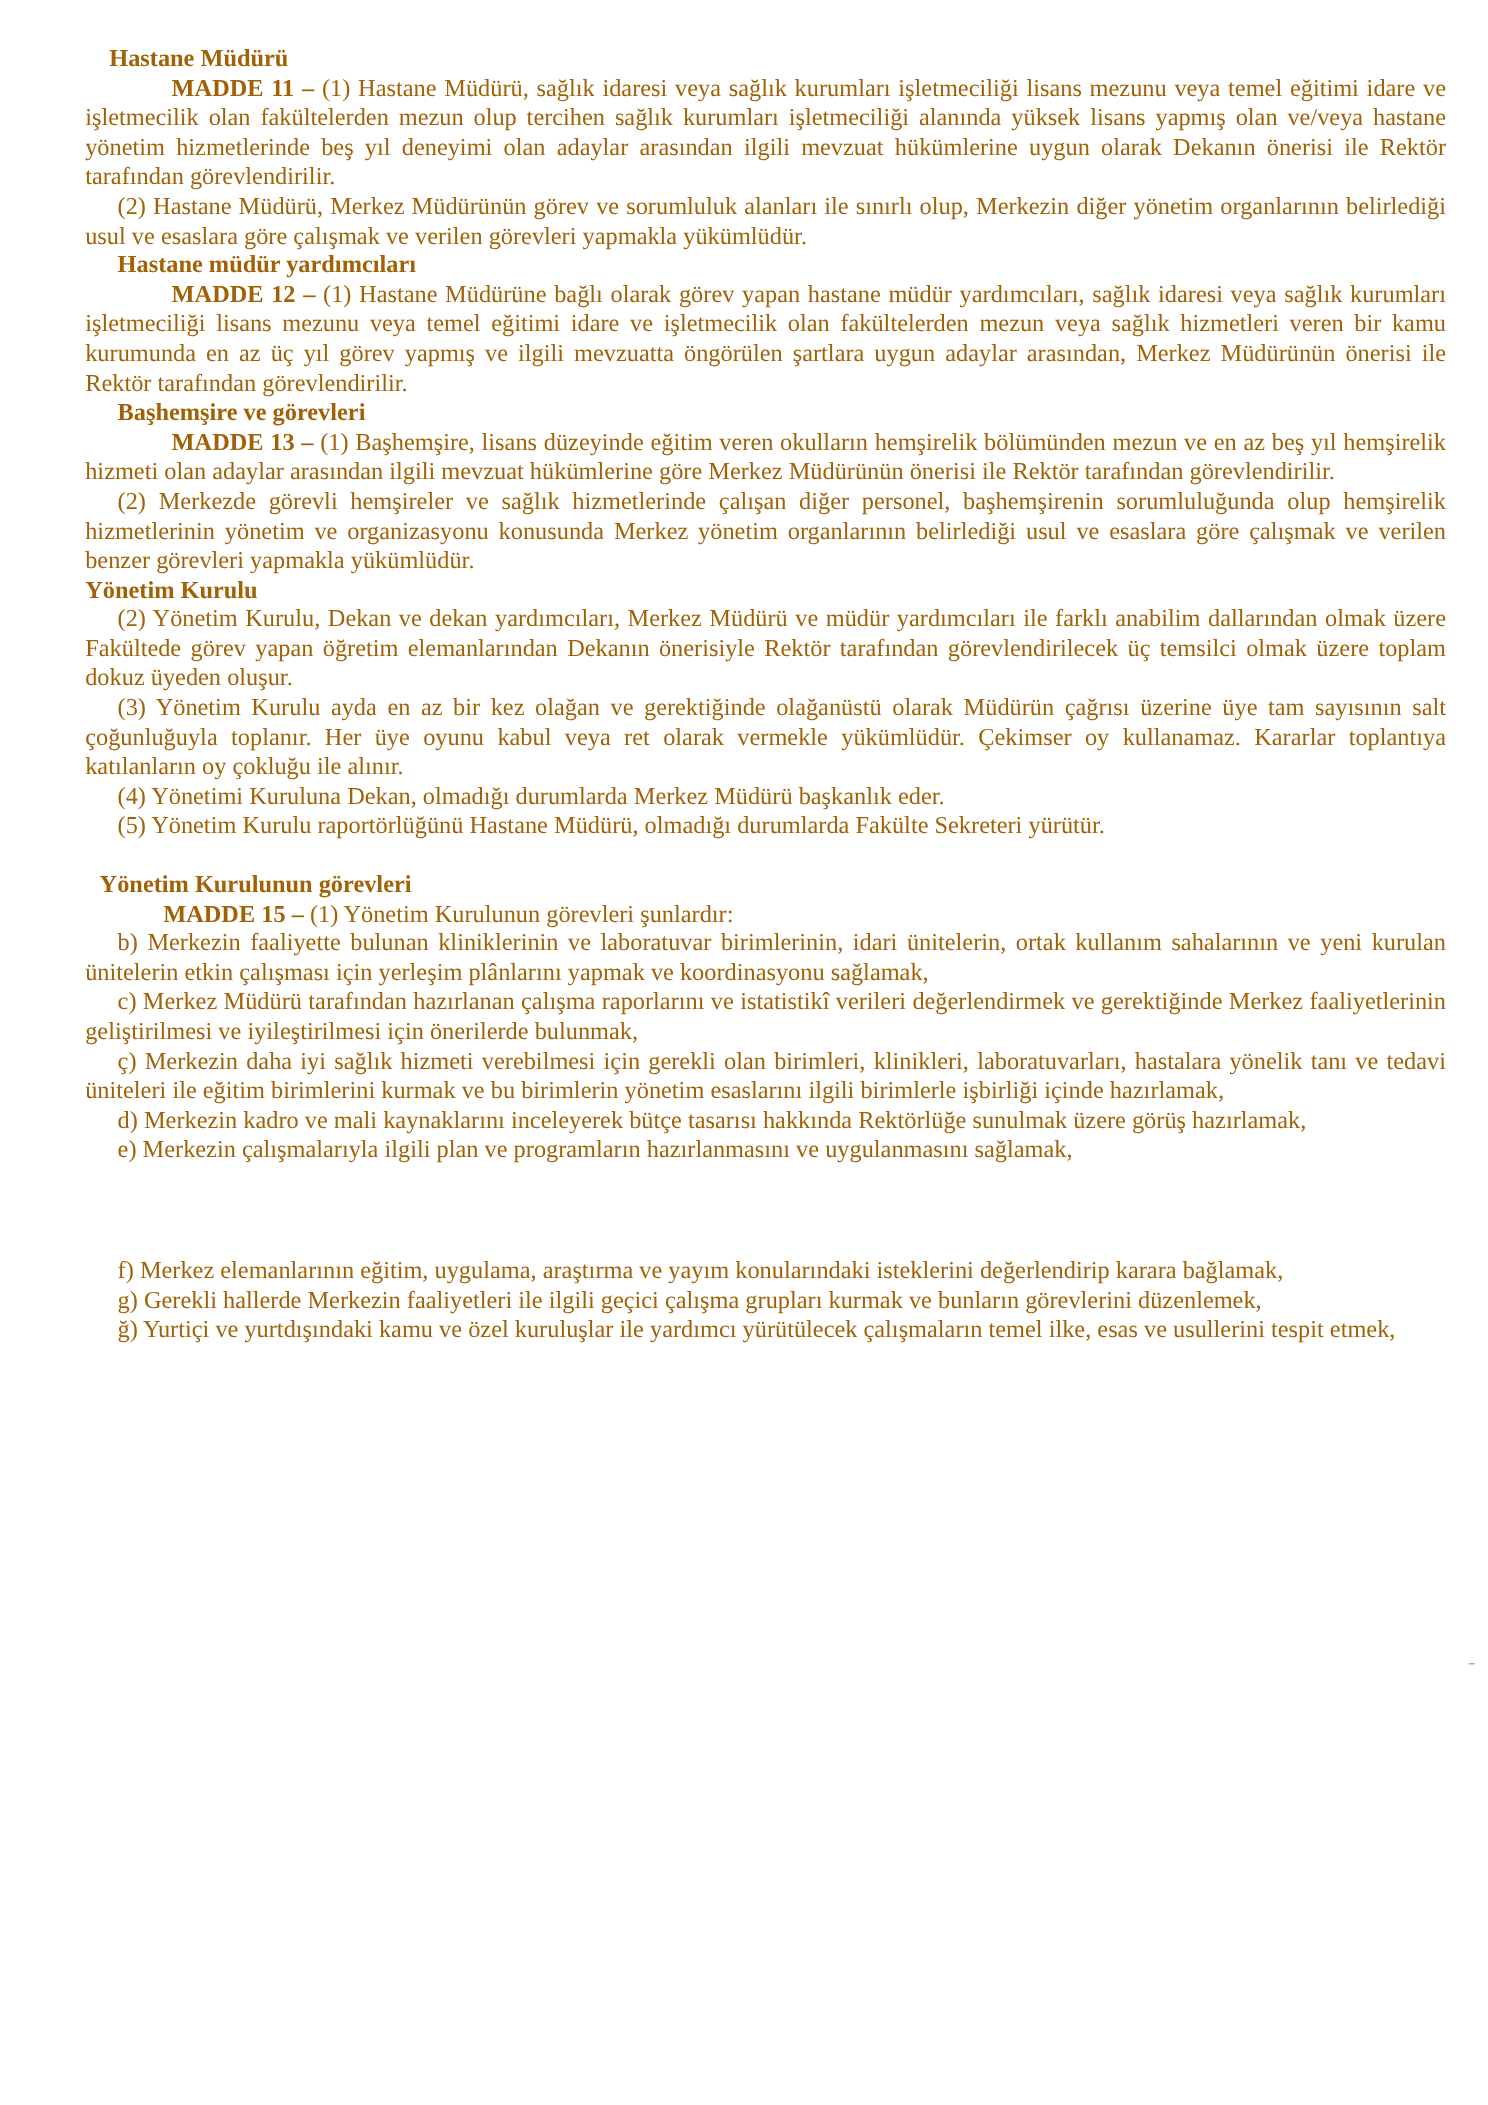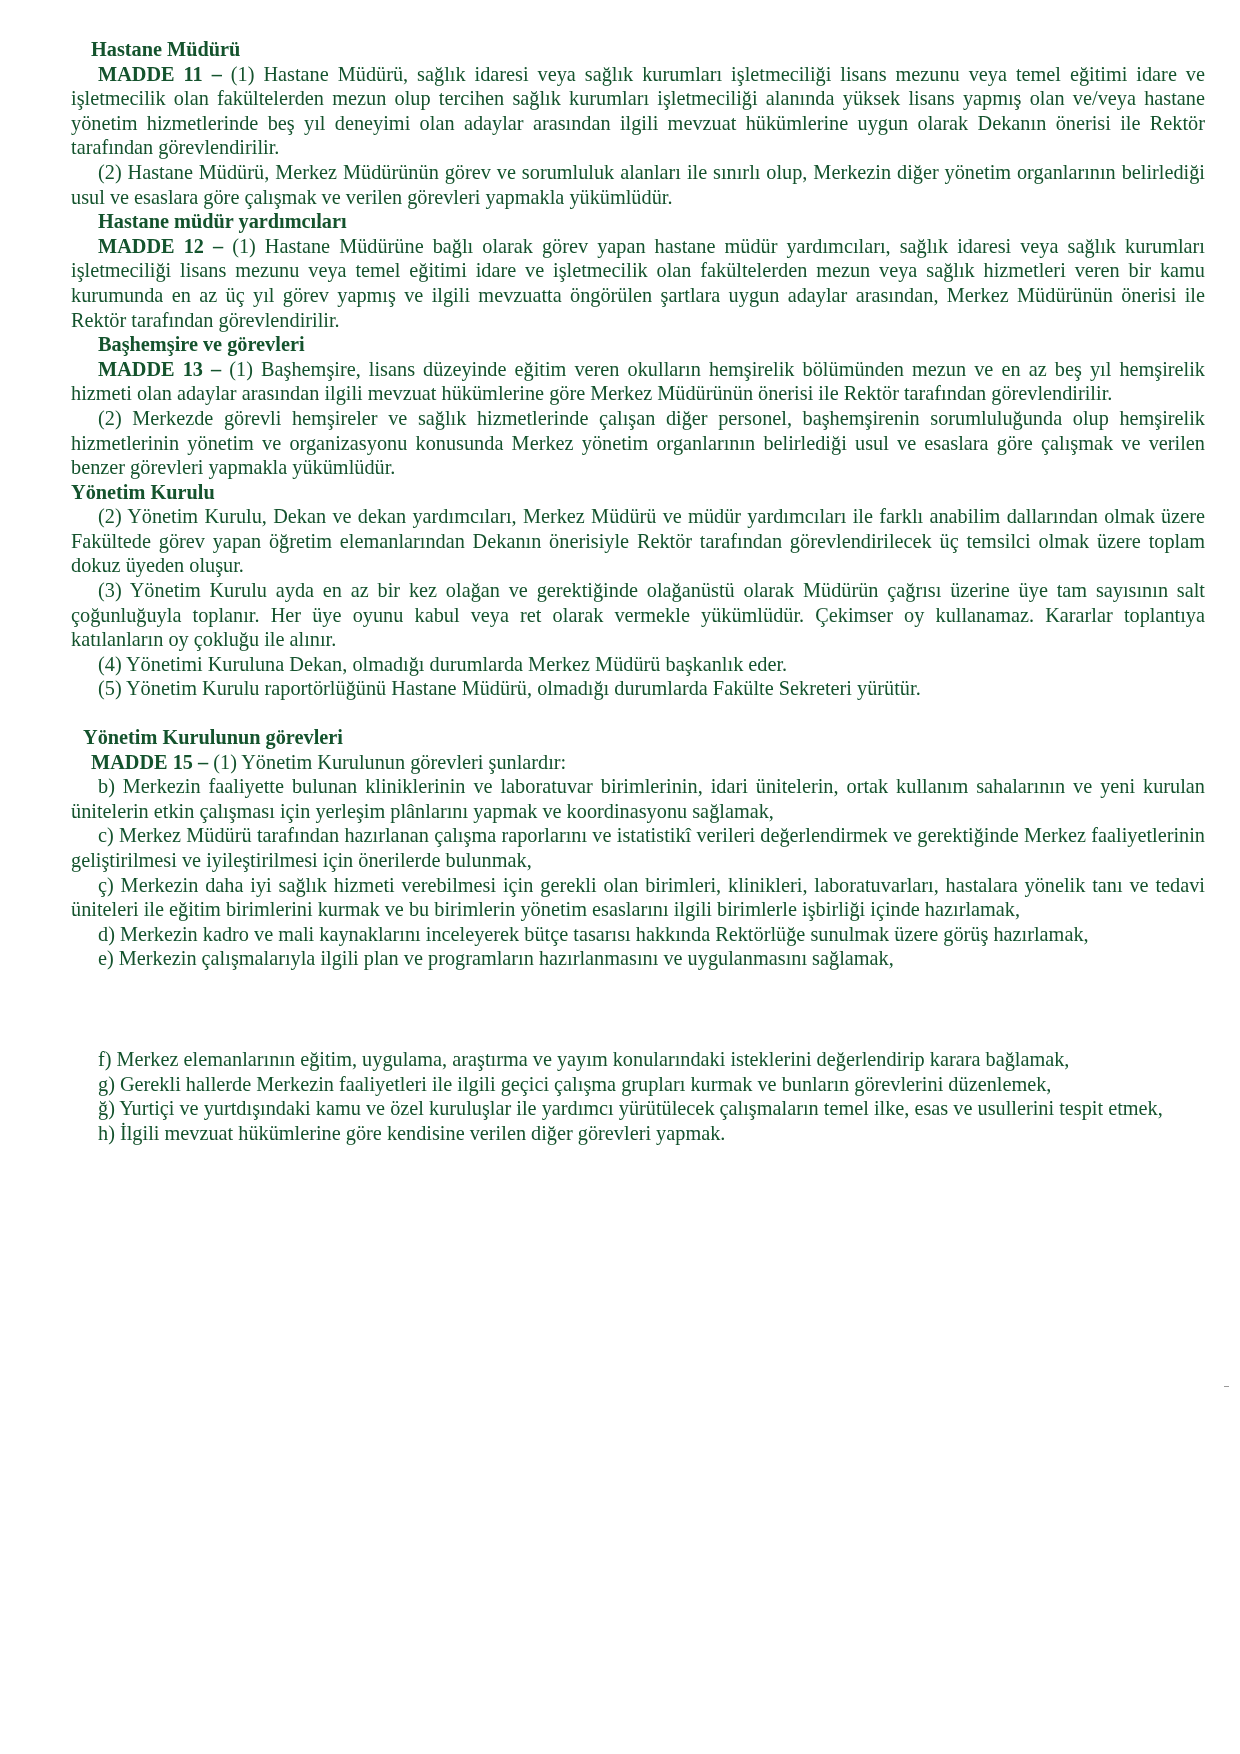--- a/index.html
+++ b/index.html
@@ -1,25 +1,25 @@
 <!DOCTYPE html>
 <html><head>
 <meta charset="utf-8">
 <style>
   html, body { margin: 0; padding: 0; background: #ffffff; }
   body { width: 1240px; height: 1754px; position: relative; overflow: hidden; }
   .page {
     position: absolute; left: 71px; top: 37px; width: 1134px;
     font-family: "Liberation Serif", "DejaVu Serif", serif;
-    font-size: 20.3px; line-height: 24.6px; color: #14532d;
+    font-size: 20.3px; line-height: 24.6px; color: #a16207;
   }
   .heading { font-weight: bold; padding-left: 27px; text-align: left; }
   .heading.outdent { padding-left: 0; }
   .p { text-indent: 27px; text-align: justify; }
-  .article-no { font-weight: bold; }
+  .article-no { font-weight: bold; margin-left: 45px; }
   .gap-sm { height: 24px; }
   .gap-lg { height: 76px; }
   .mark { position: absolute; left: 1224px; top: 1386px; width: 5px; height: 1px; background: #999; }
 </style>
 </head>
 <body>
 
 <div class="page">
 
   <section>
@@ -54,17 +54,16 @@
     <div class="p" style="text-indent:20px"><span class="article-no">MADDE 15 –</span> <span>(1) Yönetim Kurulunun görevleri şunlardır:</span></div>
     <div class="p">b) Merkezin faaliyette bulunan kliniklerinin ve laboratuvar birimlerinin, idari ünitelerin, ortak kullanım sahalarının ve yeni kurulan ünitelerin etkin çalışması için yerleşim plânlarını yapmak ve koordinasyonu sağlamak,</div>
     <div class="p">c) Merkez Müdürü tarafından hazırlanan çalışma raporlarını ve istatistikî verileri değerlendirmek ve gerektiğinde Merkez faaliyetlerinin geliştirilmesi ve iyileştirilmesi için önerilerde bulunmak,</div>
     <div class="p">ç) Merkezin daha iyi sağlık hizmeti verebilmesi için gerekli olan birimleri, klinikleri, laboratuvarları, hastalara yönelik tanı ve tedavi üniteleri ile eğitim birimlerini kurmak ve bu birimlerin yönetim esaslarını ilgili birimlerle işbirliği içinde hazırlamak,</div>
     <div class="p">d) Merkezin kadro ve mali kaynaklarını inceleyerek bütçe tasarısı hakkında Rektörlüğe sunulmak üzere görüş hazırlamak,</div>
     <div class="p">e) Merkezin çalışmalarıyla ilgili plan ve programların hazırlanmasını ve uygulanmasını sağlamak,</div>
     <div class="gap-lg"></div>
     <div class="p">f) Merkez elemanlarının eğitim, uygulama, araştırma ve yayım konularındaki isteklerini değerlendirip karara bağlamak,</div>
     <div class="p">g) Gerekli hallerde Merkezin faaliyetleri ile ilgili geçici çalışma grupları kurmak ve bunların görevlerini düzenlemek,</div>
     <div class="p">ğ) Yurtiçi ve yurtdışındaki kamu ve özel kuruluşlar ile yardımcı yürütülecek çalışmaların temel ilke, esas ve usullerini tespit etmek,</div>
-    <div class="p">h) İlgili mevzuat hükümlerine göre kendisine verilen diğer görevleri yapmak.</div>
   </section>
 </div>
 
 <div class="mark"></div>
 
 </body></html>

